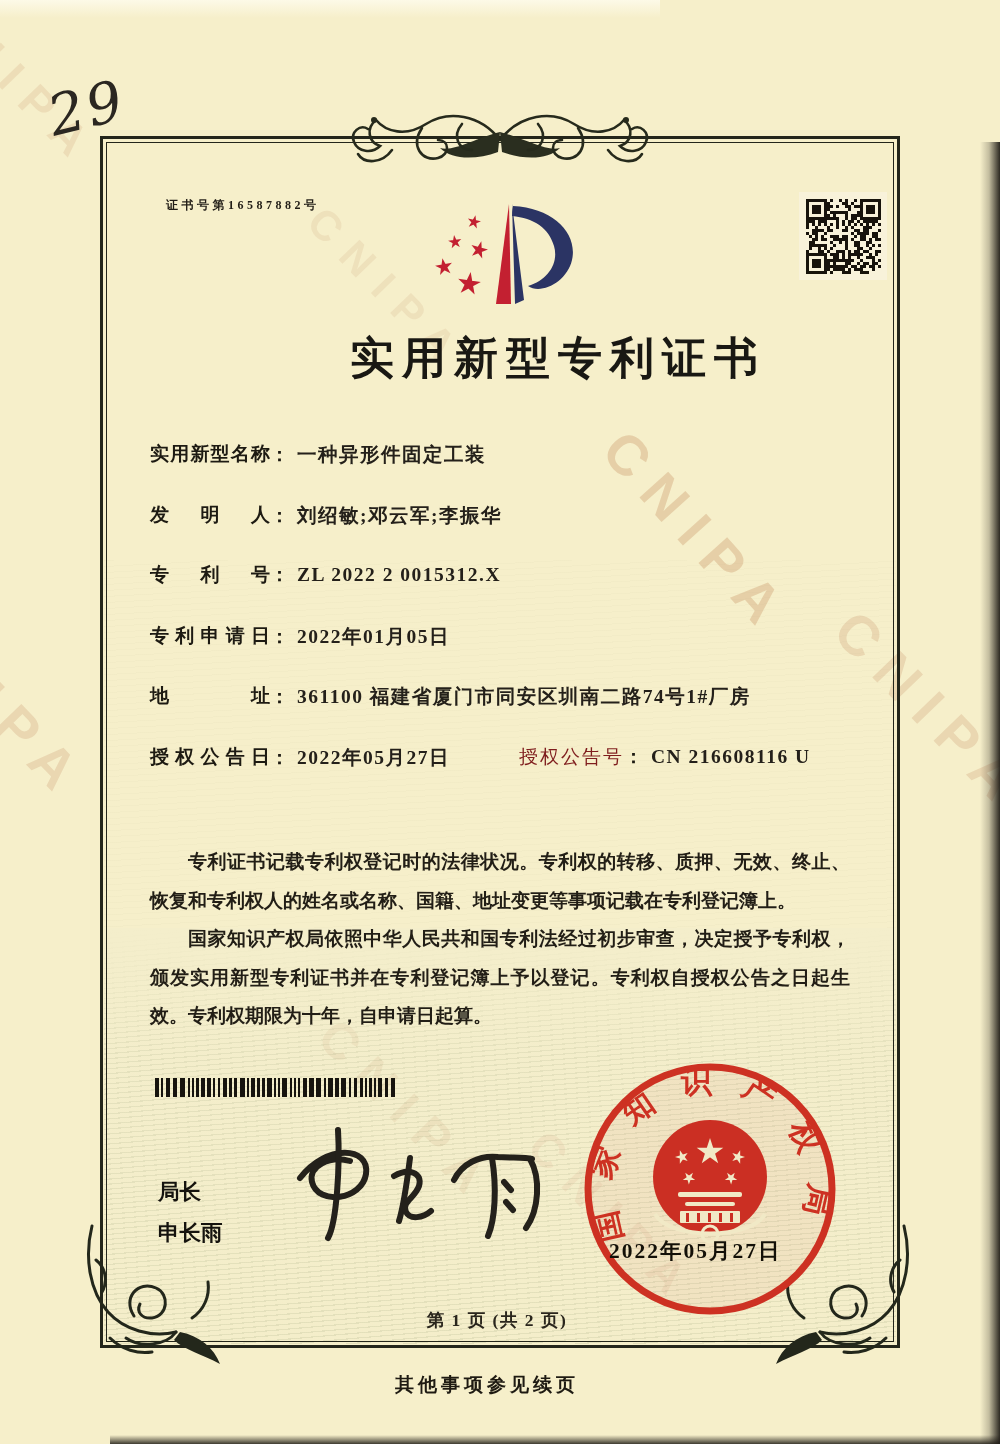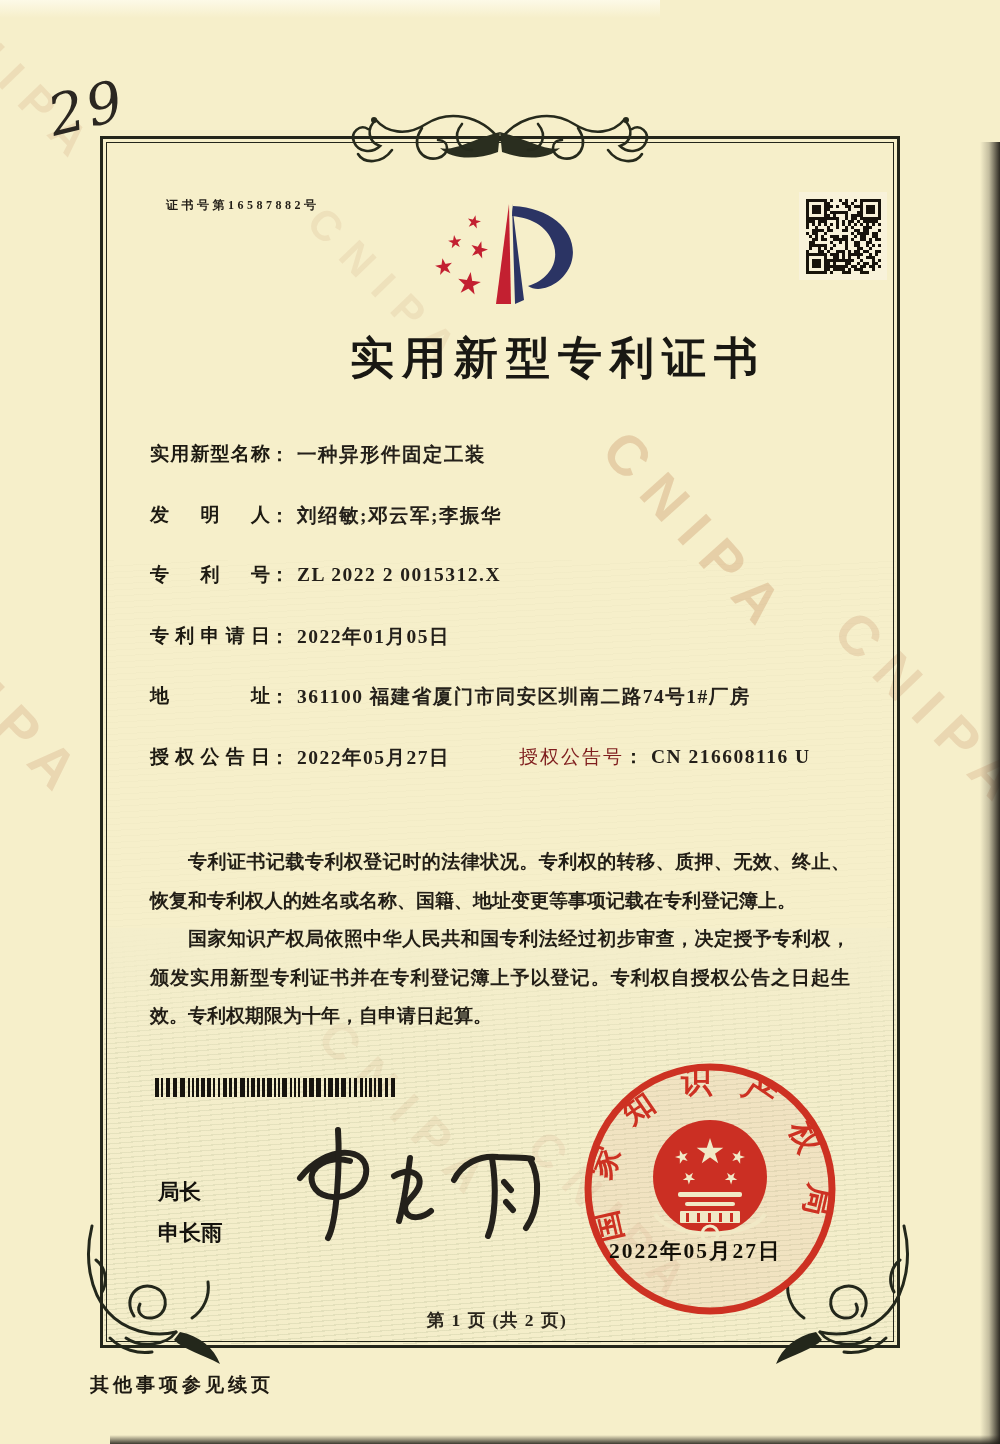--- a/index.html
+++ b/index.html
@@ -66,21 +66,21 @@
   .sig{position:absolute;left:282px;top:1124px;}
 
   
   .seal{position:absolute;left:577px;top:1056px;width:266px;height:266px;}
   .seal-date{position:absolute;left:609px;top:1236px;font-weight:700;font-size:21.5px;
              letter-spacing:2px;color:#131008;}
 
   
   .pagenum{position:absolute;left:100px;top:1308px;width:794px;text-align:center;
            font-weight:600;font-size:17.5px;letter-spacing:1.5px;color:#2a261d;}
-  .footnote{position:absolute;left:90px;top:1372px;width:794px;text-align:left;
+  .footnote{position:absolute;left:90px;top:1372px;width:794px;text-align:center;
             font-weight:700;font-size:19px;letter-spacing:4px;color:#1e1a12;}
 
   
   .hand{position:absolute;left:40px;top:72px;}
 
   
   .edge-right{position:absolute;top:142px;right:0;width:20px;height:1302px;
     background:linear-gradient(90deg,rgba(42,38,30,0) 0%,rgba(42,38,30,.25) 45%,rgba(27,24,19,.92) 100%);}
   .edge-bottom{position:absolute;left:110px;right:0;bottom:0;height:9px;
     background:linear-gradient(180deg,rgba(40,36,28,0),rgba(30,27,21,.85));}

